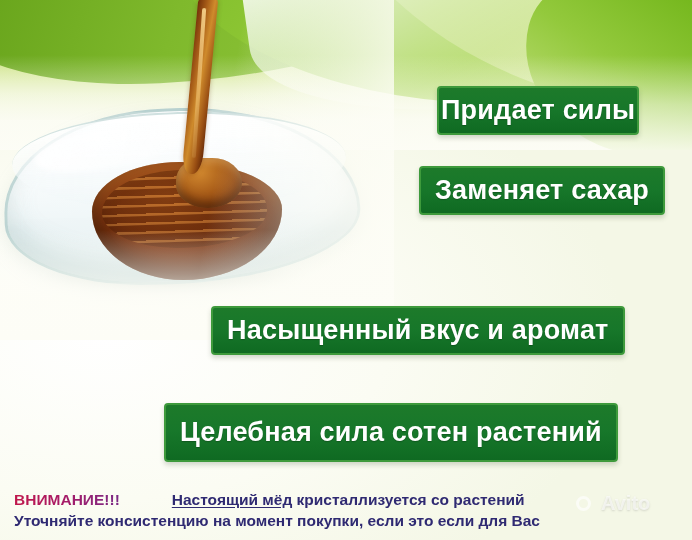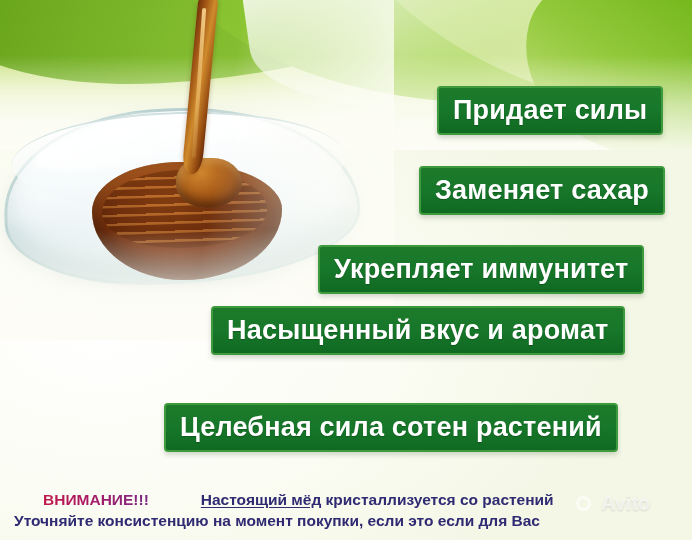--- a/index.html
+++ b/index.html
@@ -138,38 +138,37 @@
     border-radius:4px;
     color:#ffffff;
     font-weight:bold;
     letter-spacing:.2px;
     white-space:nowrap;
     display:flex;align-items:center;
     box-shadow:0 3px 5px rgba(60,80,50,.22);
     box-sizing:border-box;
   }
   .banner span{ text-shadow:0 1px 1px rgba(0,0,0,.22); }
-  #b1{left:437px;top:86px;height:49px;padding:0 14px;font-size:27px;}
+  #b1{left:437px;top:86px;height:49px;padding:0 2px;font-size:27px;}
   #b2{left:419px;top:166px;height:49px;padding:0 14px;font-size:27px;}
   #b3{left:318px;top:245px;height:49px;padding:0 14px;font-size:27px;}
   #b4{left:211px;top:306px;height:49px;padding:0 14px;font-size:27px;}
-  #b5{left:164px;top:403px;height:49px;padding:0 14px;font-size:27px;}
+  #b5{left:164px;top:403px;height:59px;padding:0 14px;font-size:27px;}
 
   
   .warn{
     position:absolute;left:14px;top:489px;width:668px;
     font-size:15.5px;font-weight:bold;line-height:21px;
     color:#2f2a72;
   }
   .warn-line{white-space:nowrap;}
   .attn{
     background:linear-gradient(90deg,#c0184c 0%,#a81a66 45%,#7b2b86 100%);
     -webkit-background-clip:text;background-clip:text;color:transparent;
     margin-right:8px;
-    margin-left:29px;
   }
   .u{ text-decoration:underline; text-underline-offset:2px;padding-left:44px; }
 
   
   .wm{
     position:absolute;left:576px;top:492px;
     display:flex;align-items:center;gap:10px;
     color:rgba(255,255,255,.62);
     font-size:20px;font-weight:bold;
     text-shadow:0 1px 2px rgba(120,120,120,.25);
@@ -209,23 +208,20 @@
     <div class="photo-fade"></div>
     <div class="photo-fade-b"></div>
   </div>
 
   <div class="banner" id="b1">
     <span>Придает силы</span>
   </div>
   <div class="banner" id="b2">
     <span>Заменяет сахар</span>
   </div>
-  <div class="banner" id="b3">
-    <span>Укрепляет иммунитет</span>
-  </div>
   <div class="banner" id="b4">
     <span>Насыщенный вкус и аромат</span>
   </div>
   <div class="banner" id="b5">
     <span>Целебная сила сотен растений</span>
   </div>
 
   <div class="warn">
     <div class="warn-line">
       <span class="attn">ВНИМАНИЕ!!!</span><span class="u">Настоящий мёд</span><span> кристаллизуется со растений</span>

